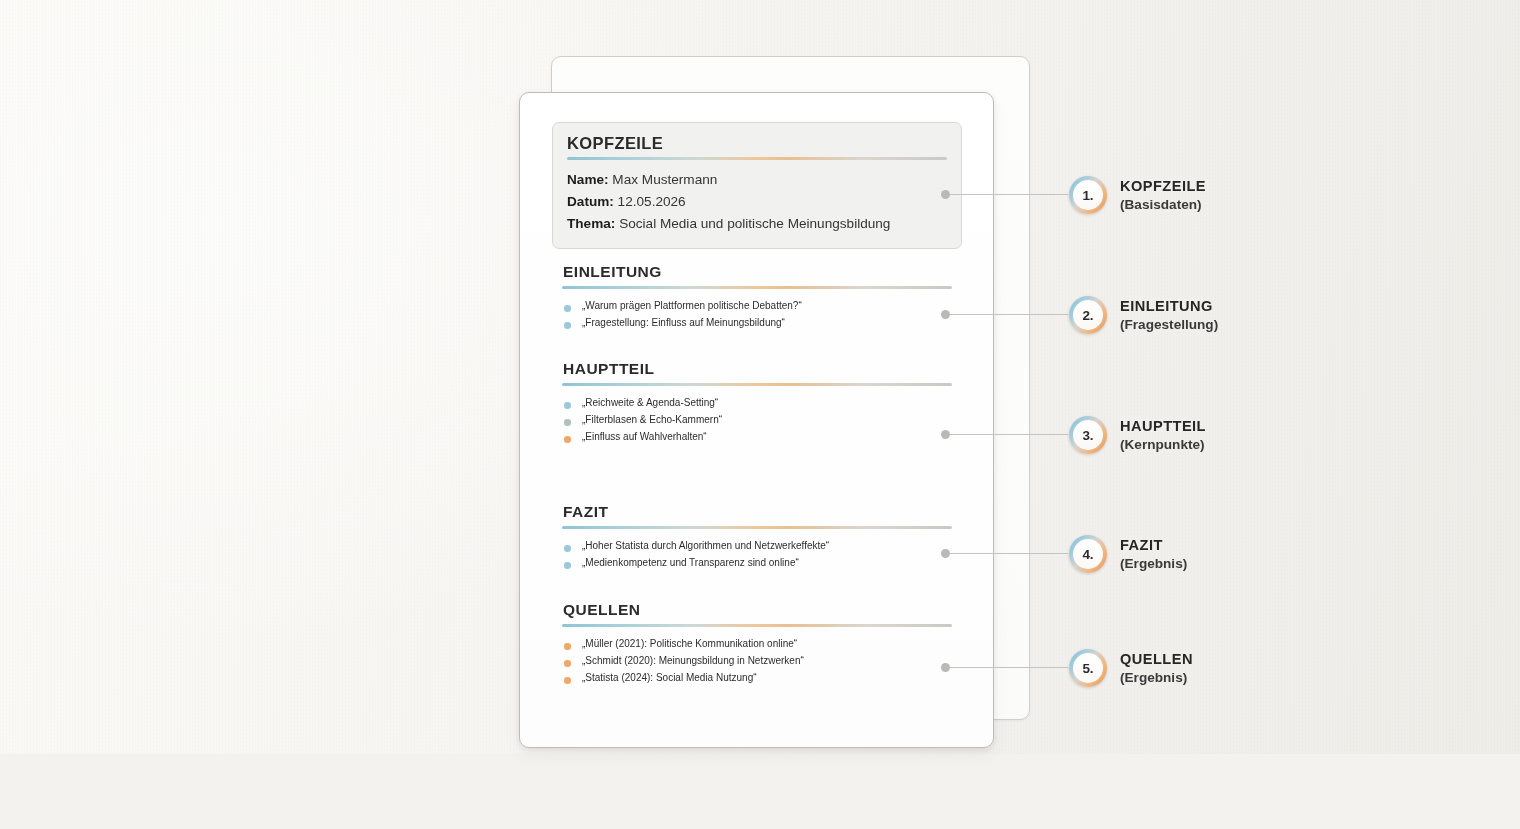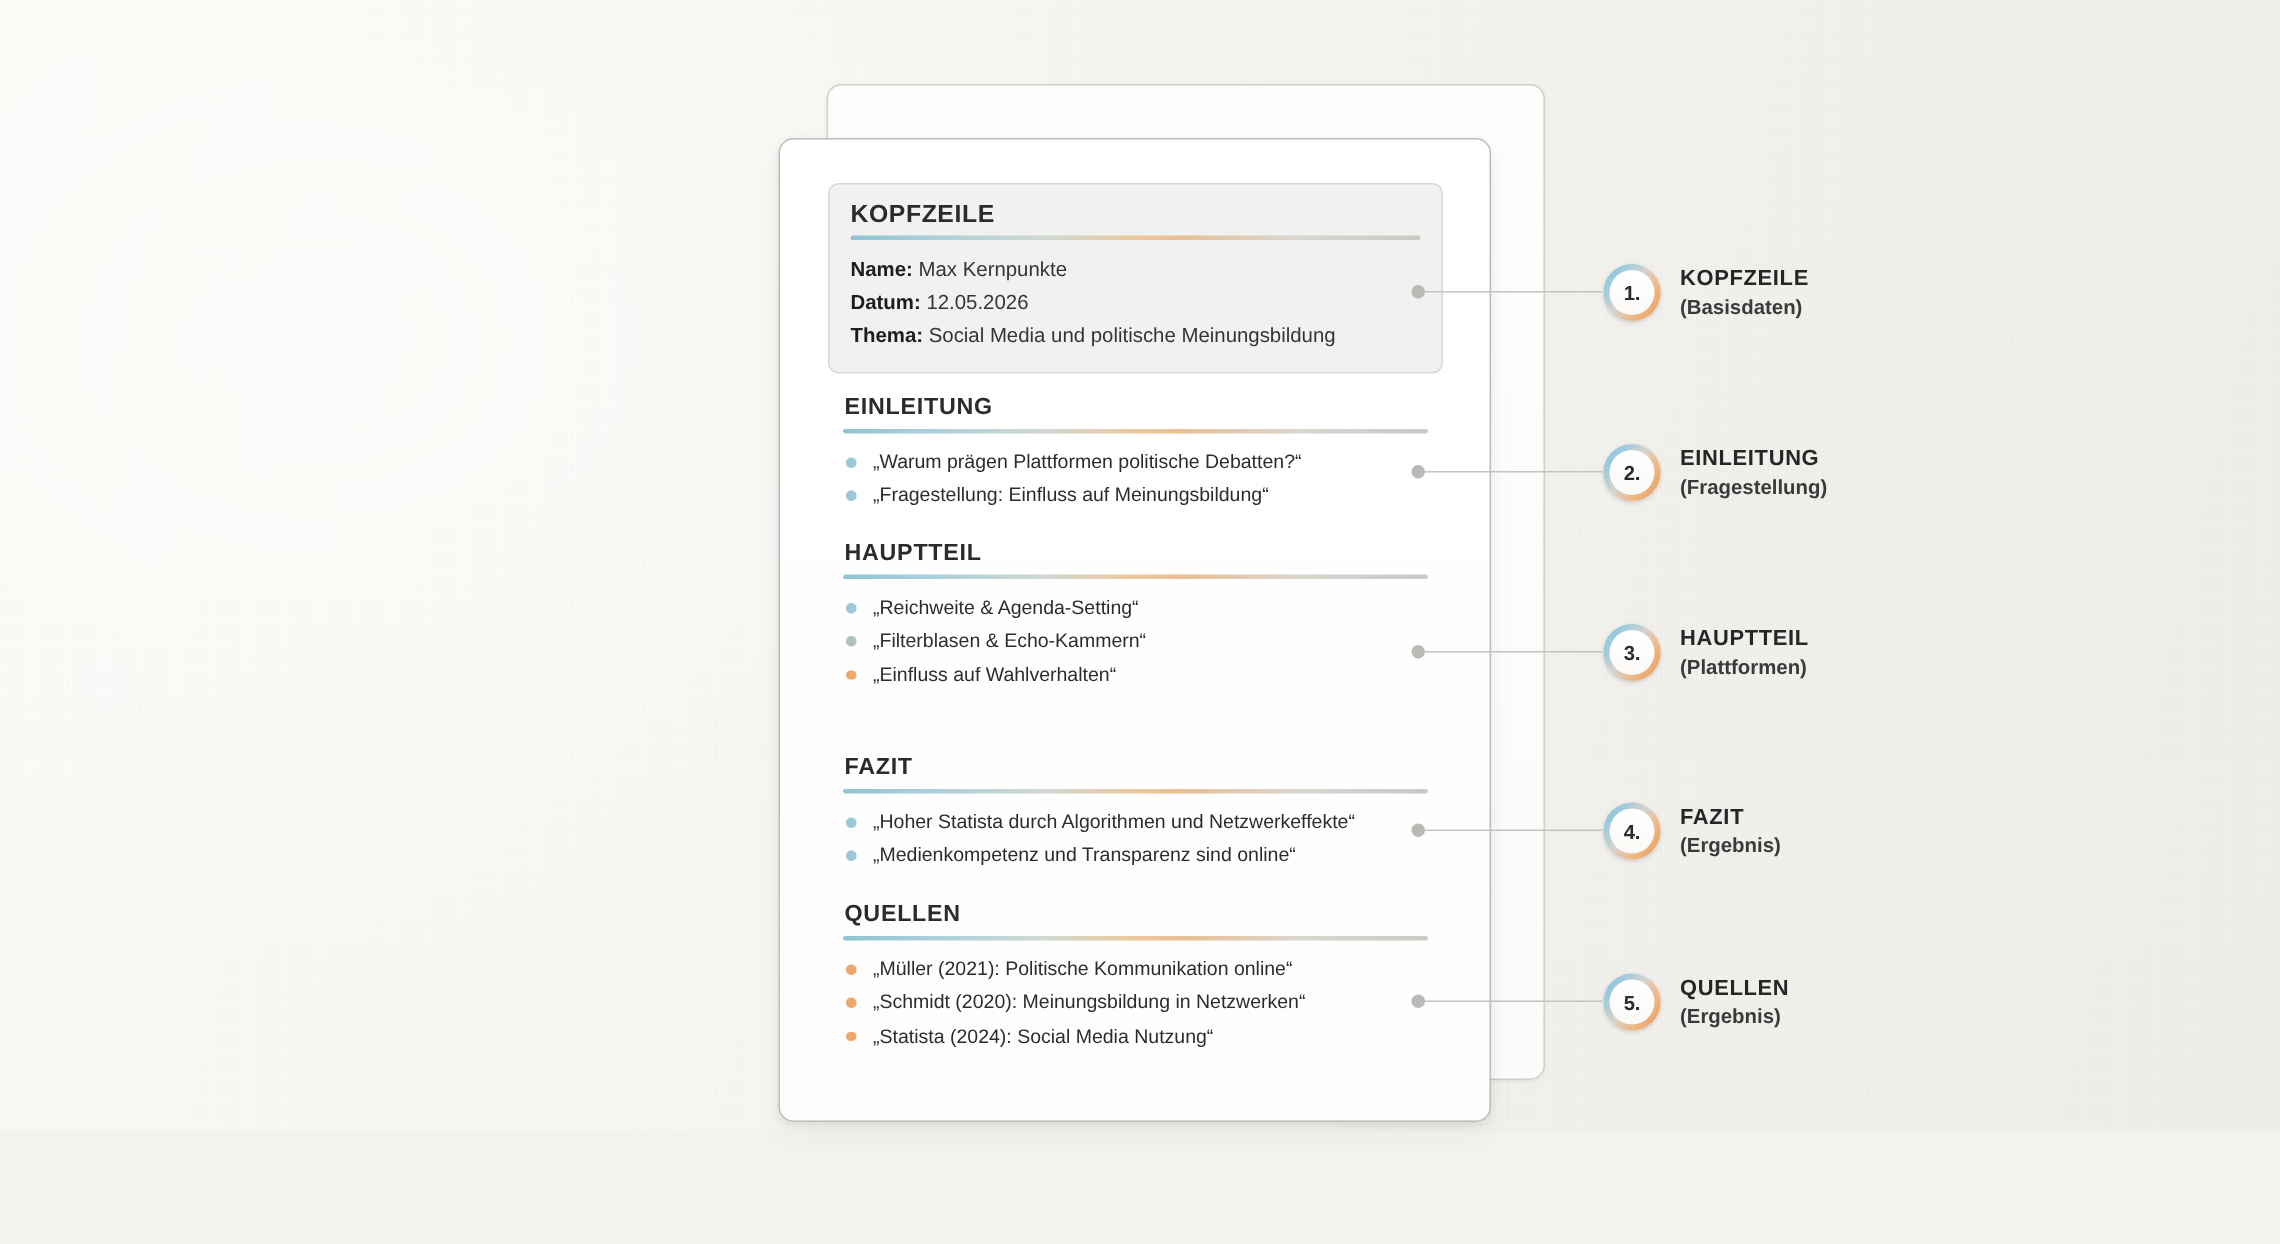--- a/index.html
+++ b/index.html
@@ -130,21 +130,21 @@
     margin-bottom: 8px;
   }
   ul.bullets {
     list-style: none;
     margin: 0;
     padding: 0;
   }
   ul.bullets li {
     position: relative;
     padding-left: 20px;
-    font-size: 13px;
+    font-size: 10px;
     color: #2c2c2c;
     line-height: 1.72;
     white-space: nowrap;
   }
   ul.bullets li .dot {
     position: absolute;
     left: 2px;
     top: 8px;
     width: 6.5px;
     height: 6.5px;
@@ -238,21 +238,21 @@
 
   <div class="card-front">
     <div class="sheet">
 
       <div class="header-box">
         <div class="header-title">KOPFZEILE</div>
         <div class="rule"></div>
 
         <div class="header-line">
           <b>Name:</b>
-          <span>Max Kernpunkte</span>
+          <span>Max Mustermann</span>
         </div>
         <div class="header-line">
           <b>Datum:</b>
           <span>12.05.2026</span>
         </div>
         <div class="header-line">
           <b>Thema:</b>
           <span>Social Media und politische Meinungsbildung</span>
         </div>
       </div>
@@ -362,21 +362,21 @@
       <div class="callout-sub">(Fragestellung)</div>
     </div>
   </div>
 
   <div class="callout" style="left:1069px; top:416px;">
     <div class="badge">
       <span class="badge-num">3.</span>
     </div>
     <div class="callout-text">
       <div class="callout-title">HAUPTTEIL</div>
-      <div class="callout-sub">(Plattformen)</div>
+      <div class="callout-sub">(Kernpunkte)</div>
     </div>
   </div>
 
   <div class="callout" style="left:1069px; top:535px;">
     <div class="badge">
       <span class="badge-num">4.</span>
     </div>
     <div class="callout-text">
       <div class="callout-title">FAZIT</div>
       <div class="callout-sub">(Ergebnis)</div>

